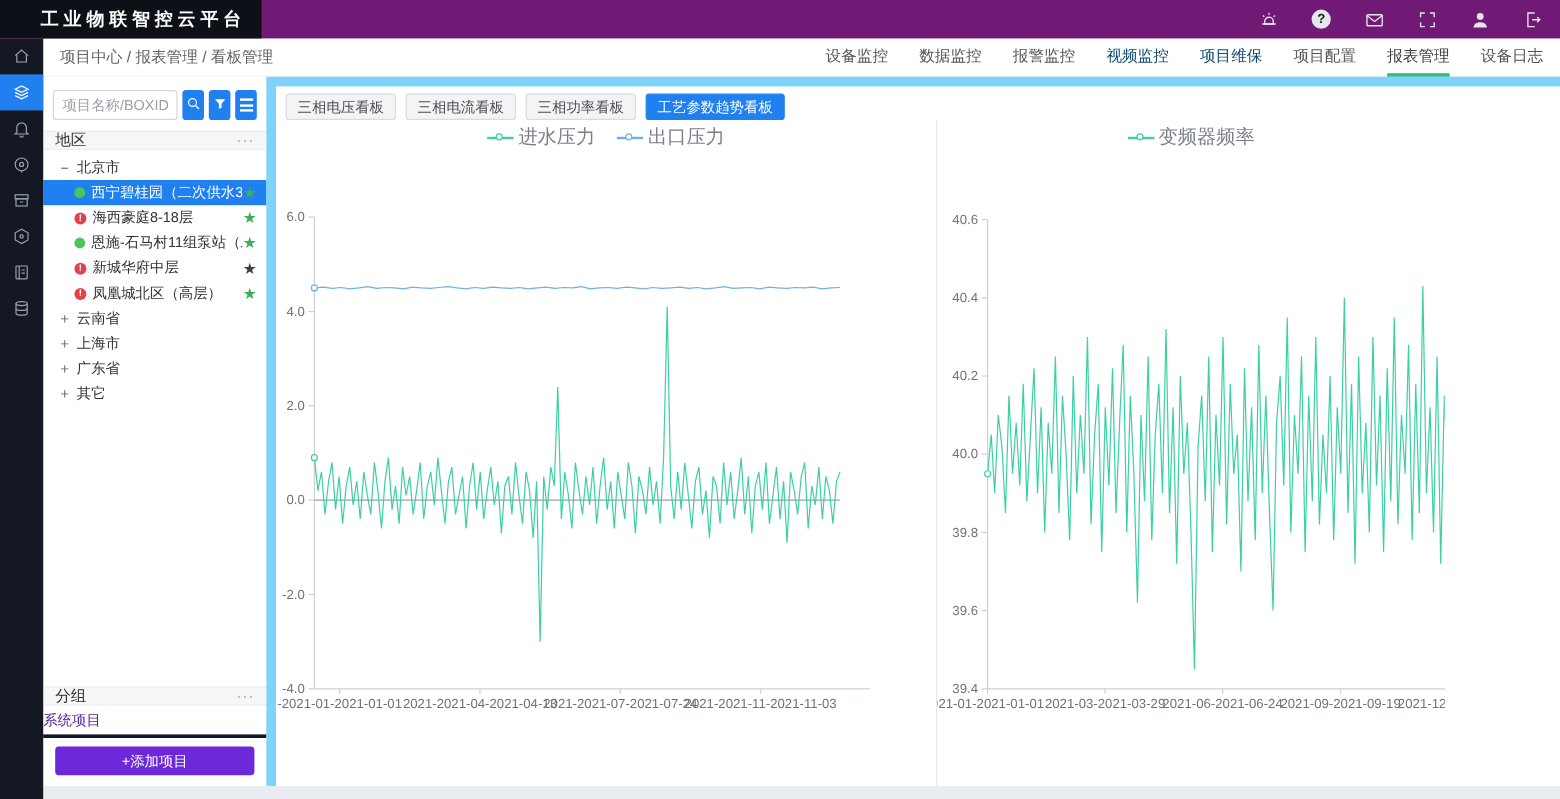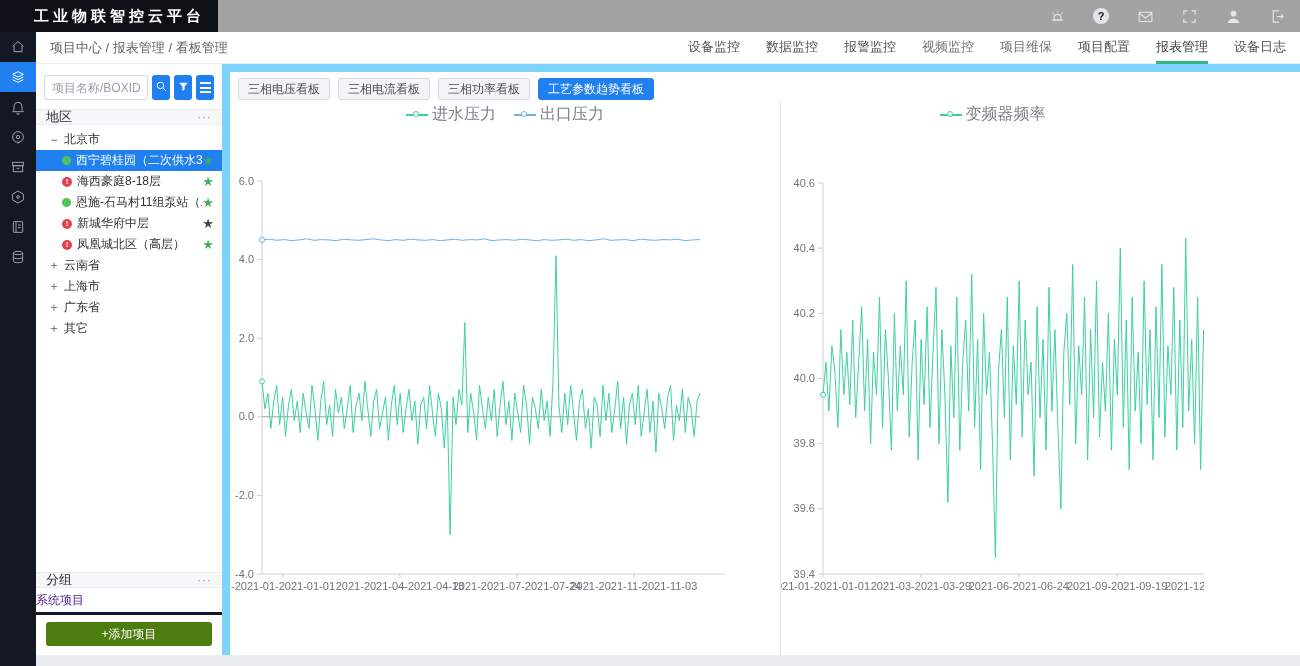--- a/index.html
+++ b/index.html
@@ -1,21 +1,21 @@
 <!DOCTYPE html>
 <html><head>
 <meta charset="utf-8">
 <style>
   * { margin:0; padding:0; box-sizing:border-box; }
   html,body { width:1300px; height:666px; overflow:hidden;
     font-family:"Liberation Sans", sans-serif; background:#eef0f4; }
 
   
   .header { position:absolute; left:0; top:0; width:1300px; height:32px;
-    background:#a3a3a3; display:flex; align-items:center; z-index:5; }
+    background:#701a75; display:flex; align-items:center; z-index:5; }
   .logo-block { width:218px; height:32px; background:#0d1016; display:flex;
     align-items:center; padding-left:34px; }
   .logo-title { color:#fff; font-size:15px; font-weight:bold; letter-spacing:4px;
     font-family:"Liberation Serif", serif; white-space:nowrap; }
   .header-icons { margin-left:auto; display:flex; align-items:center; gap:26px;
     padding-right:14px; }
   .hicon { width:18px; height:18px; display:flex; align-items:center; justify-content:center;
     color:#e3e6ec; font-size:14px; cursor:pointer; }
   .hicon svg { stroke:#e3e6ec; fill:none; stroke-width:1.6; }
   .help-circle { width:16px; height:16px; border-radius:50%; background:#e3e6ec; color:#171b24;
@@ -31,21 +31,21 @@
   .rail-item.active svg { stroke:#ffffff; }
 
   
   .topbar { position:absolute; left:36px; top:32px; width:1264px; height:32px;
     background:#ffffff; display:flex; align-items:center; padding:0 14px 0 14px;
     border-bottom:1px solid #f0f0f0; }
   .breadcrumb { font-size:13px; color:#606266; }
   .topnav { margin-left:auto; display:flex; align-items:center; gap:26px; height:32px; }
   .nav-item { font-size:13px; color:#515459; cursor:pointer; height:32px; line-height:30px;
     white-space:nowrap; }
-  .nav-item.disabled { color:#737373; }
+  .nav-item.disabled { color:#0c4a6e; }
   .nav-item.active { color:#404040; border-bottom:3px solid #35b87f; }
 
   
   .sidebar { position:absolute; left:36px; top:64px; width:186px; height:592px;
     background:#ffffff; display:flex; flex-direction:column; }
   .search-row { display:flex; align-items:center; gap:4px; padding:11px 8px 9px 8px; }
   .search-input { width:104px; height:25px; border:1px solid #d4d7de; border-radius:3px;
     font-size:12px; padding:0 7px; color:#333; outline:none; }
   .search-input::placeholder { color:#9b9fa8; }
   .sq-btn { width:23px; height:25px; background:#2080f0; border:none; border-radius:3px;
@@ -75,21 +75,21 @@
   .leaf-label { white-space:nowrap; overflow:hidden; max-width:128px; }
   .star { margin-left:auto; font-size:13px; flex:none; cursor:pointer; }
   .star.green { color:#3fae5a; }
   .star.dark { color:#3d4148; }
 
   .side-spacer { flex:1; }
   .group-items { }
   .group-row { height:27px; display:flex; align-items:center; padding:0 0;
     font-size:12px; color:#4c1d95; border-bottom:3px solid #0f172a; cursor:pointer; }
   .add-btn-wrap { padding:7px 10px 10px 10px; }
-  .add-btn { width:100%; height:24px; background:#4d7c0f; color:#fff; border:none;
+  .add-btn { width:100%; height:24px; background:#6d28d9; color:#fff; border:none;
     border-radius:3px; font-size:12px; cursor:pointer; }
 
   
   .main { position:absolute; left:222px; top:64px; width:1078px; height:602px;
     background:#7dd3fc; }
   .white-block { position:absolute; left:8px; top:8px; width:1070px; height:583px;
     background:#ffffff; }
   .tabs-row { height:28px; display:flex; align-items:center; gap:8px; padding:5px 0 0 8px; }
   .tab { height:22px; line-height:20px; padding:0 9px; font-size:12px; color:#4a4d53;
     background:#f3f4f6; border:1px solid #d6dae1; border-radius:3px; cursor:pointer;

